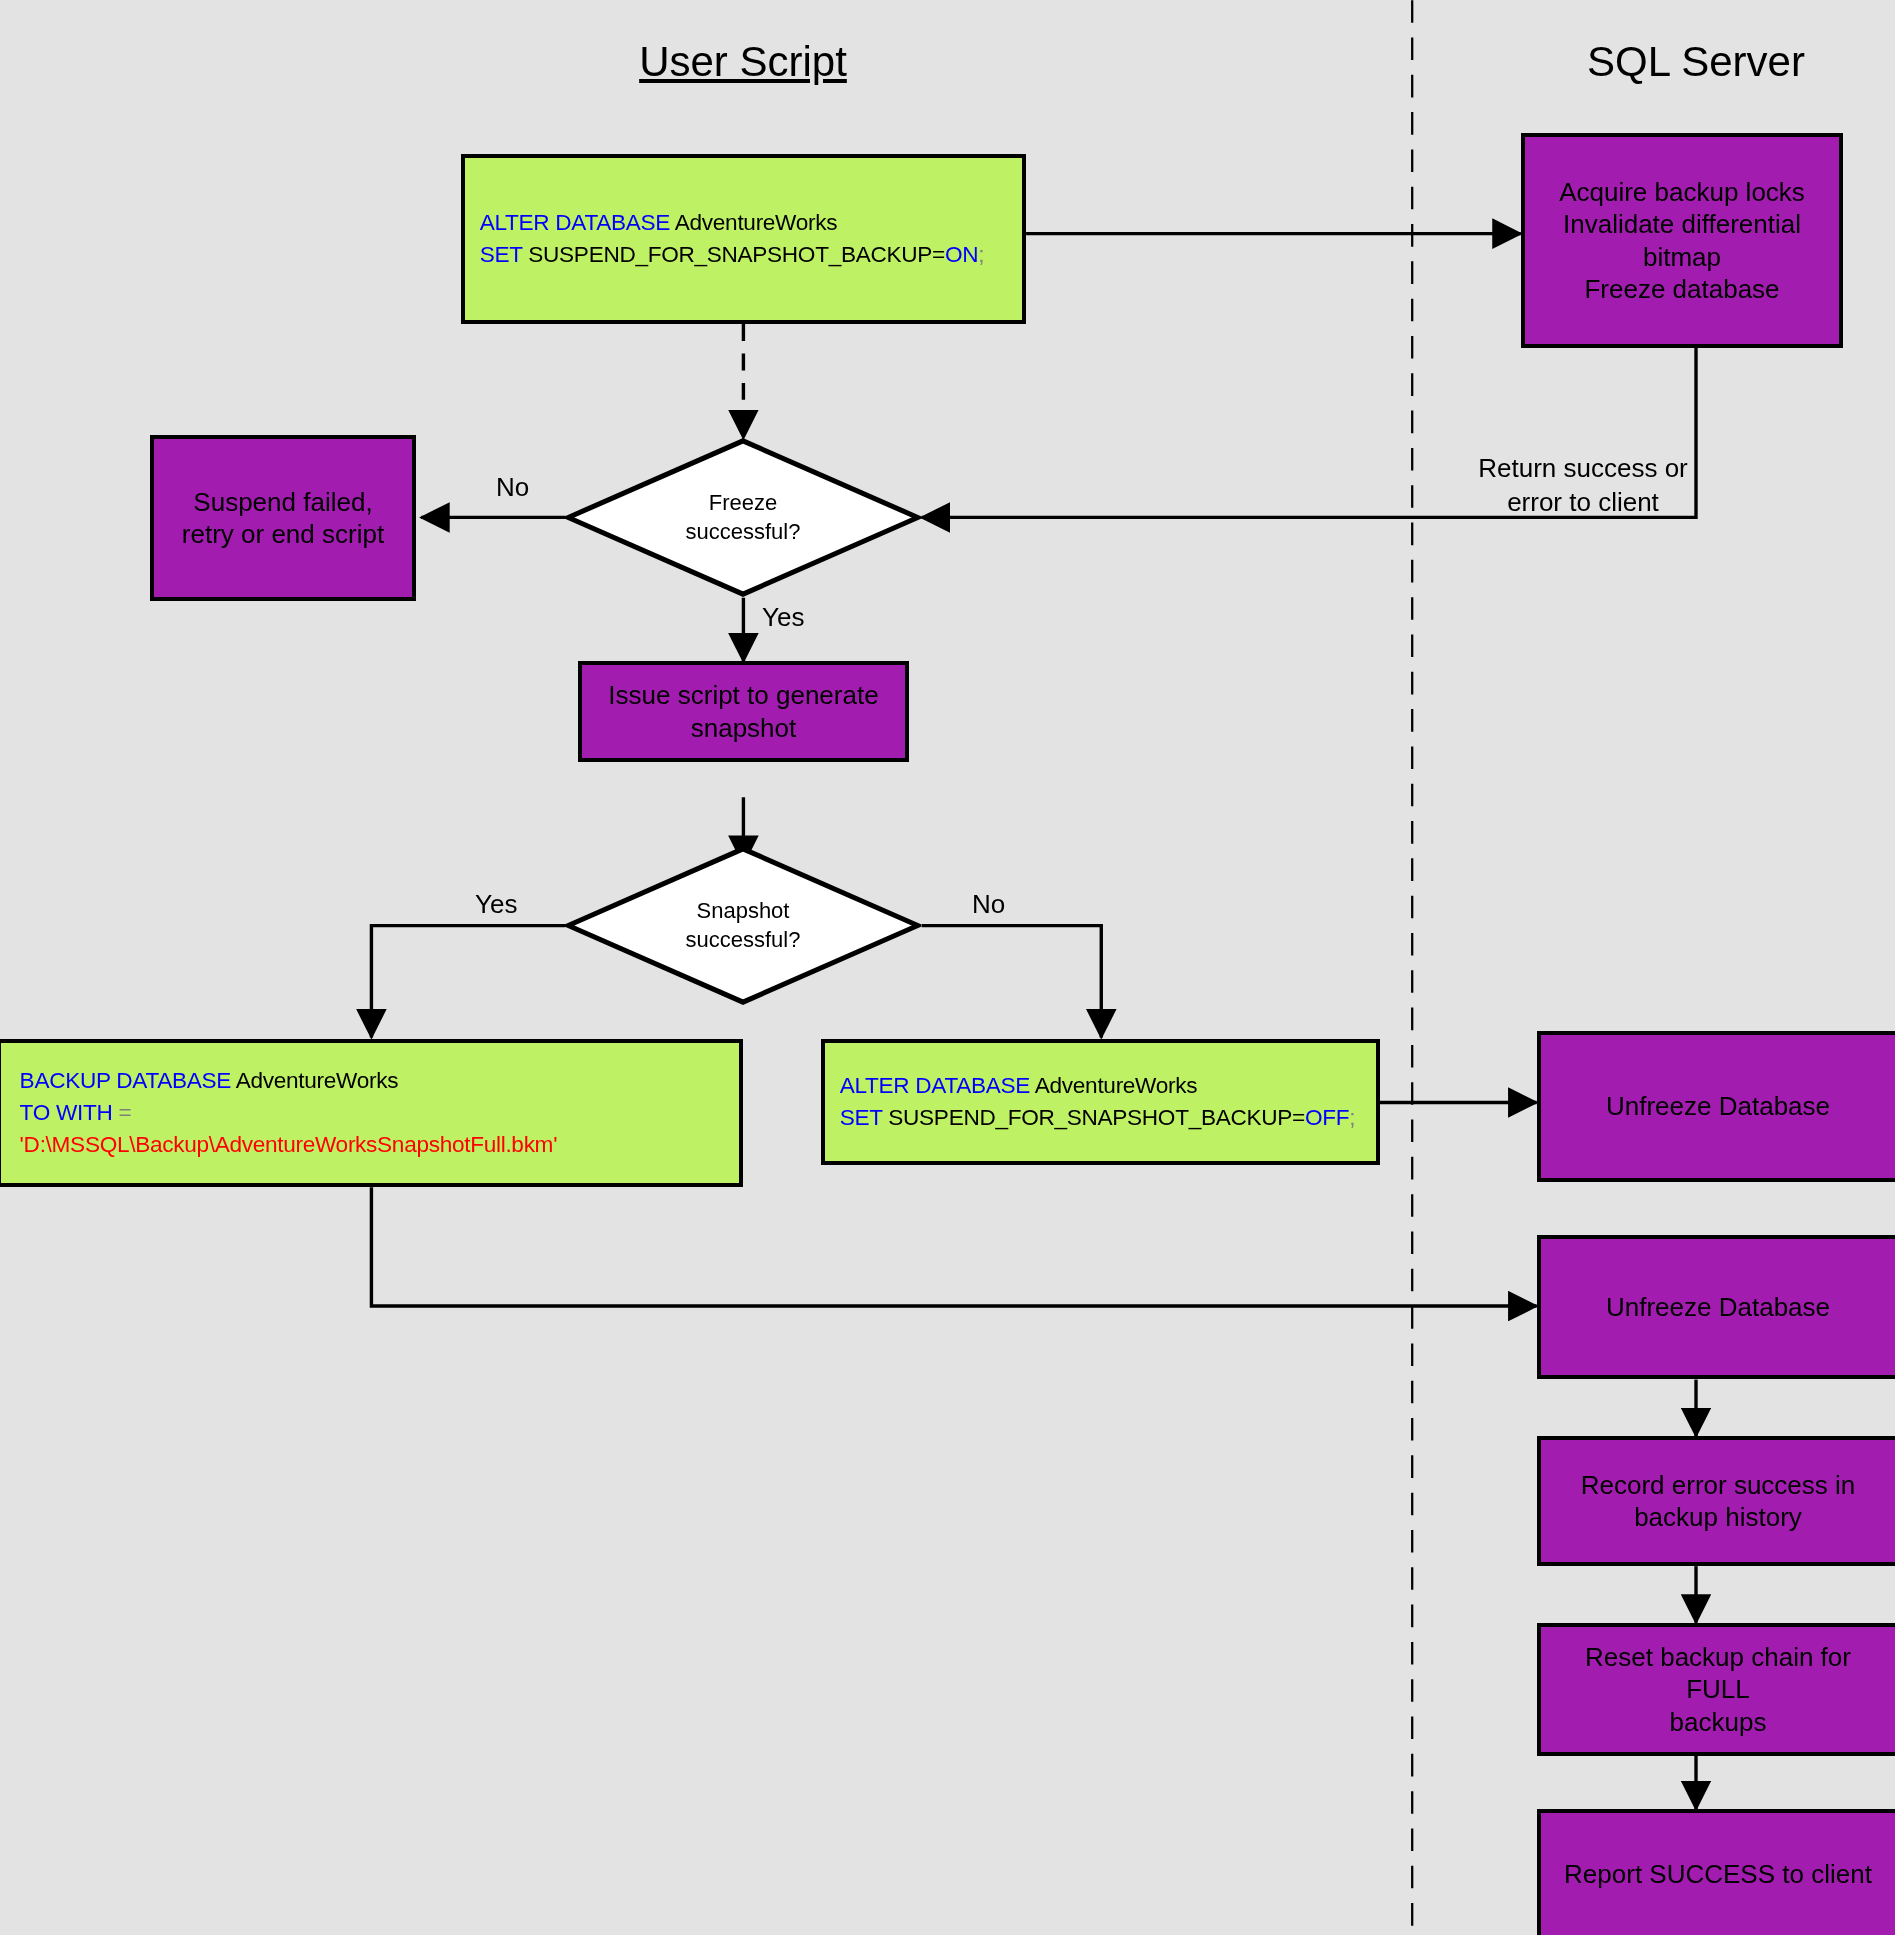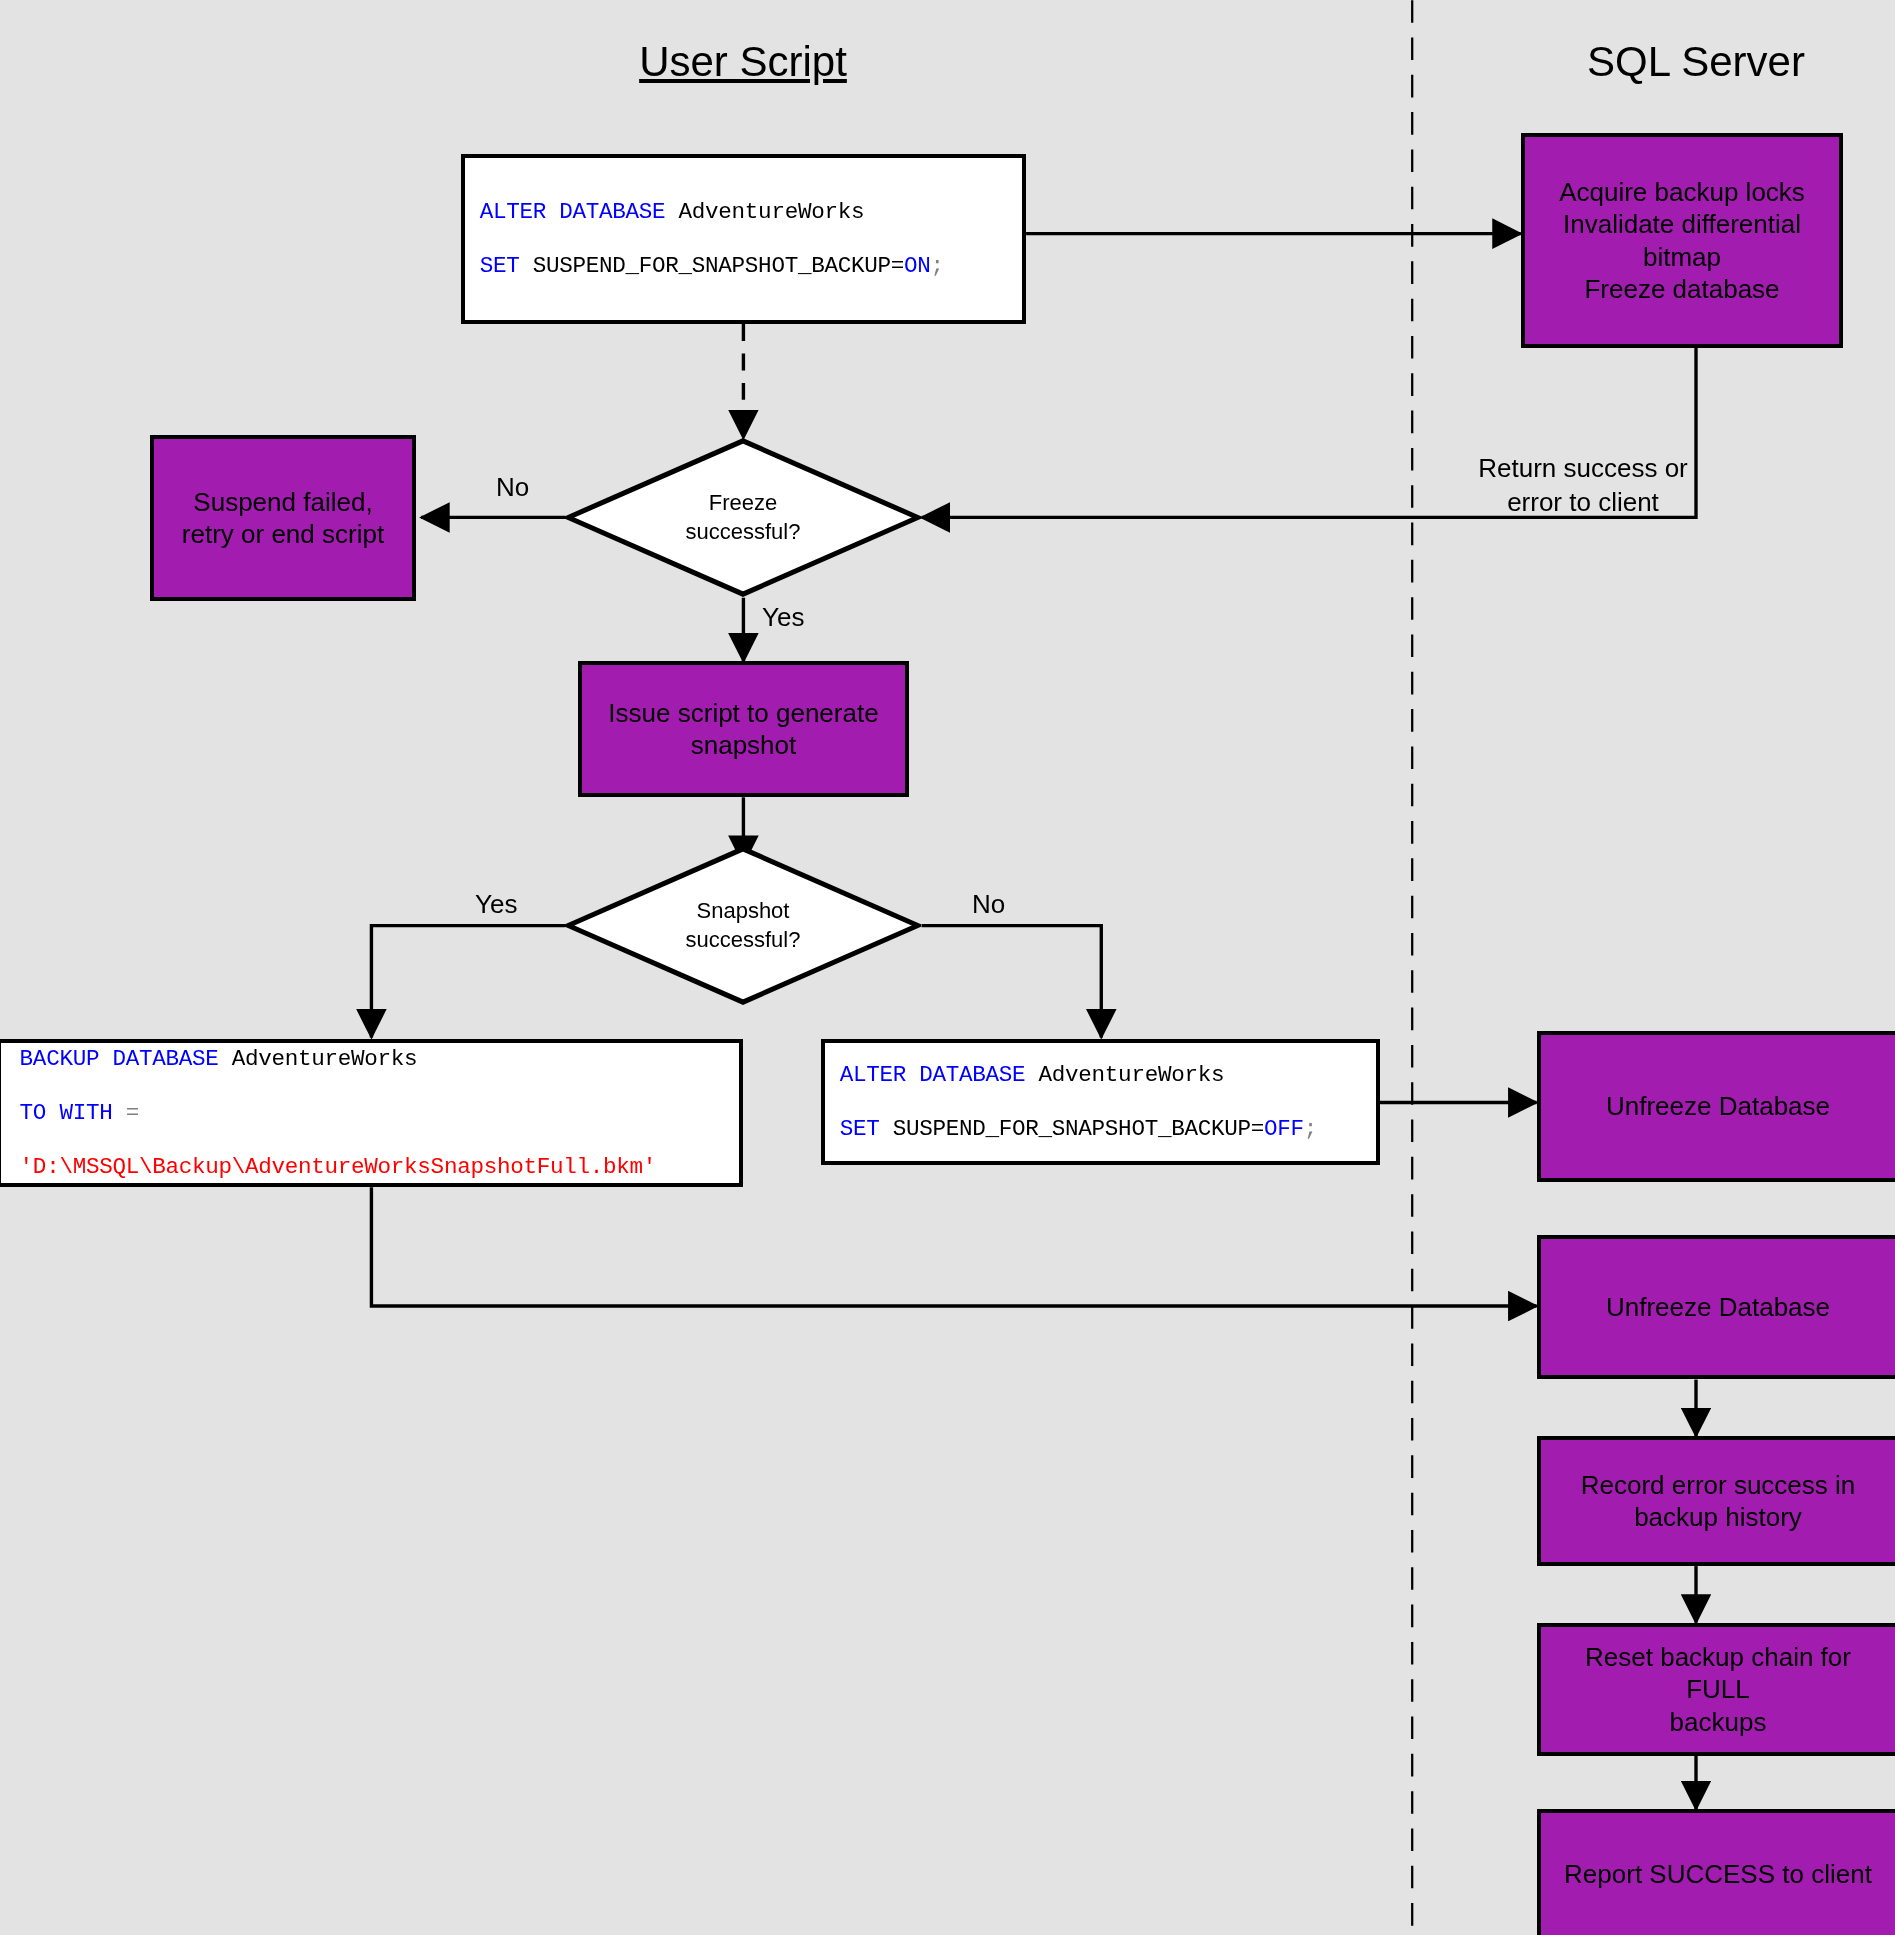--- a/index.html
+++ b/index.html
@@ -32,33 +32,32 @@
     justify-content:center;
     text-align:center;
     font-size:26px;
     line-height:1.25;
     color:#000;
     font-family:"Liberation Sans", sans-serif;
   }
 
   .code{
     position:absolute;
-    background:#ffffff;
+    background:#bef264;
     border:4px solid #000000;
     box-sizing:border-box;
     display:flex;
     flex-direction:column;
     justify-content:center;
-    font-family:Liberation Mono, monospace;
+    font-family:Liberation Sans, sans-serif;
     font-size:22.6px;
     line-height:1.42;
     color:#000;
     padding-left:14.7px;
     letter-spacing:-0.3px;
-    gap:22px;
   }
   .code .ln{white-space:pre;}
   .kw{color:#0000ff;}
   .str{color:#ff0000;}
   .pn{color:#808080;}
 
   .diamond{
     position:absolute;
   }
   .diamond .dlabel{
@@ -157,21 +156,21 @@
   </div>
 
   <div class="diamond" style="left:565px;top:438px;width:356px;height:159px;">
     <svg width="356" height="159" viewBox="0 0 630 282">
       <polygon points="315,5 625,141 315,277 5,141" fill="#ffffff" stroke="#000000" stroke-width="9"></polygon>
     </svg>
     <div class="dlabel" style="white-space:pre-line;">Freeze
 successful?</div>
   </div>
 
-  <div class="node" style="left:578px;top:661px;width:331px;height:136px;padding:0 11.3px;">
+  <div class="node" style="left:578px;top:661px;width:331px;height:101px;padding:0 11.3px;">
     <span style="white-space:pre-line;">Issue script to generate
 snapshot</span>
   </div>
 
   <div class="diamond" style="left:565px;top:846px;width:356px;height:159px;">
     <svg width="356" height="159" viewBox="0 0 630 282">
       <polygon points="315,5 625,141 315,277 5,141" fill="#ffffff" stroke="#000000" stroke-width="9"></polygon>
     </svg>
     <div class="dlabel" style="white-space:pre-line;">Snapshot
 successful?</div>

